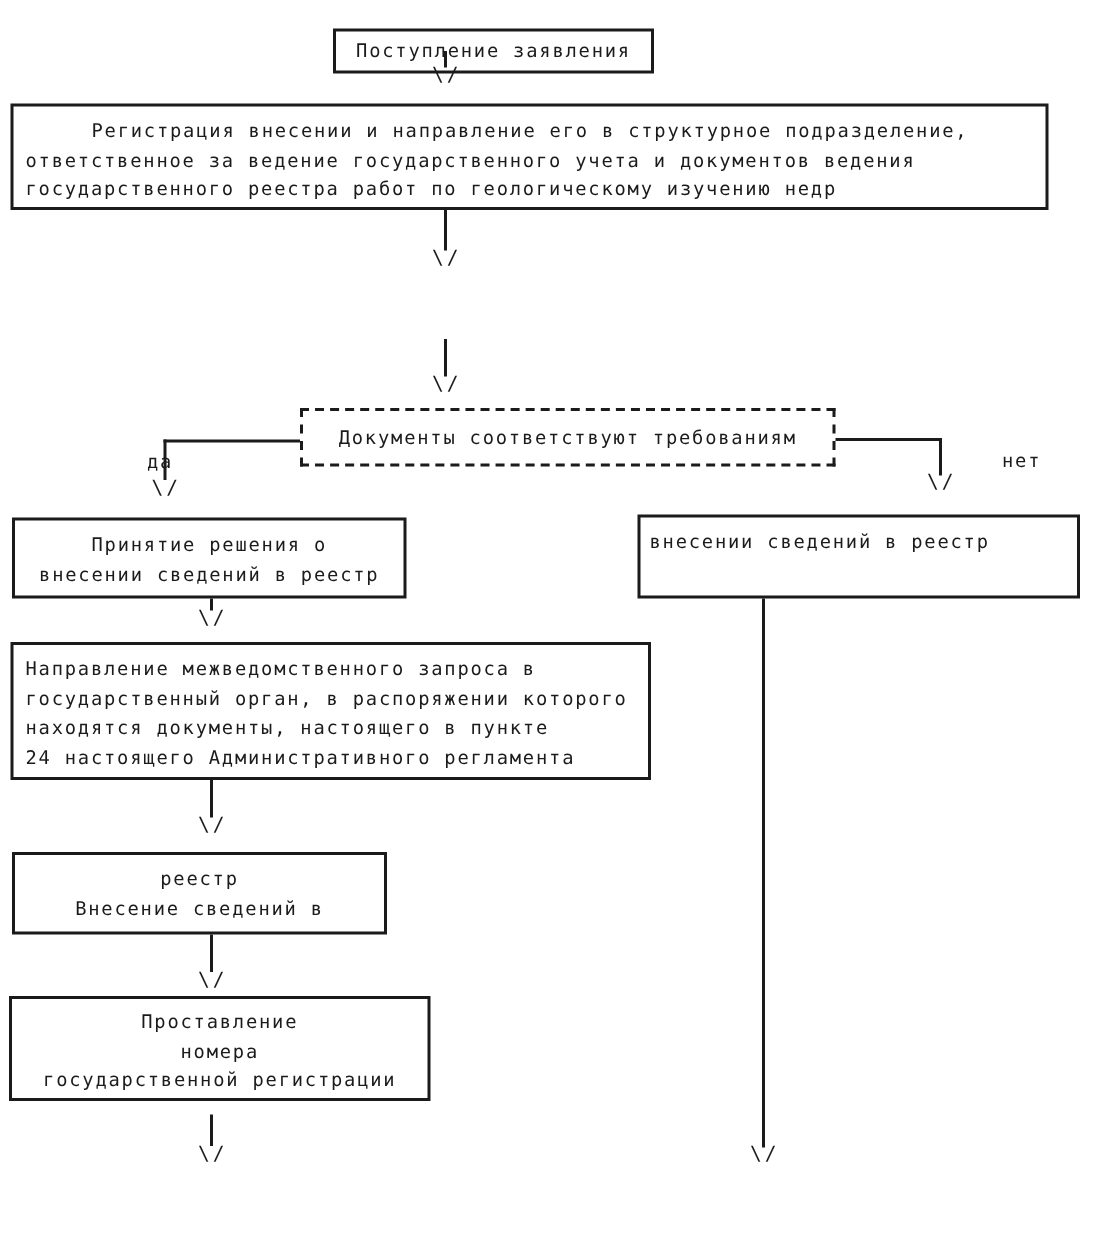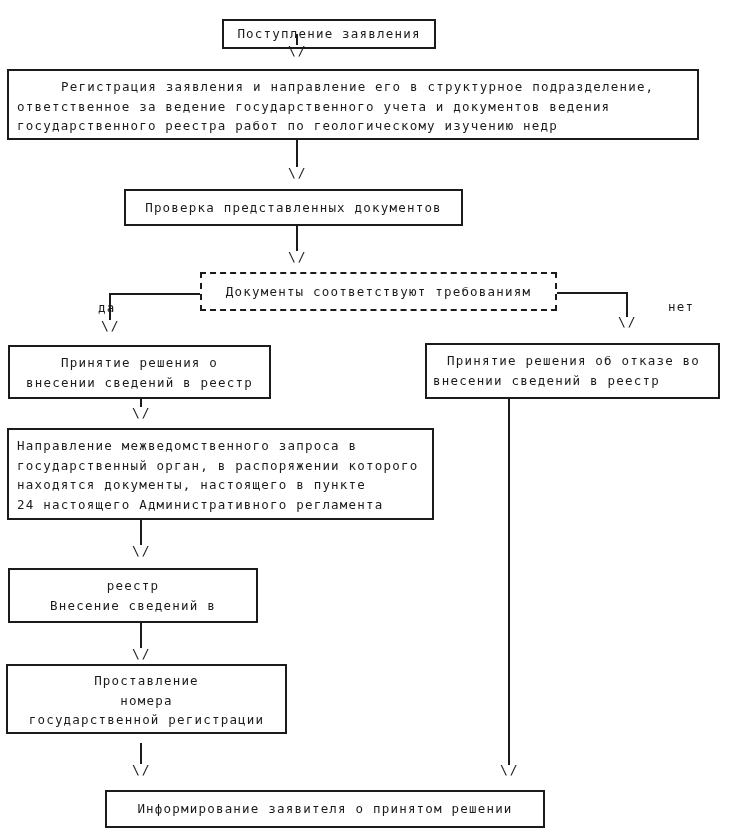--- a/index.html
+++ b/index.html
@@ -35,31 +35,28 @@
 <div class="stage">
 
   <div class="box center" style="left:222px;top:19px;width:214px;height:30px">
     <span class="ln">Поступление заявления</span>
   </div>
 
   <div class="vline" style="left:296px;top:34px;height:11px"></div>
   <div class="arr" style="left:288px;top:44px">\/</div>
 
   <div class="box pad" style="left:7px;top:69px;width:692px;height:71px">
-    <div class="ln ind">Регистрация заявления и направление его в структурное подразделение,</div>
+    <div class="ln ind">Регистрация внесении и направление его в структурное подразделение,</div>
     <div class="ln">ответственное за ведение государственного учета и документов ведения</div>
     <div class="ln">государственного реестра работ по геологическому изучению недр</div>
   </div>
 
   <div class="vline" style="left:296px;top:140px;height:27px"></div>
   <div class="arr" style="left:288px;top:166px">\/</div>
 
-  <div class="box center" style="left:124px;top:189px;width:339px;height:37px">
-    <span class="ln">Проверка представленных документов</span>
-  </div>
 
   <div class="vline" style="left:296px;top:226px;height:25px"></div>
   <div class="arr" style="left:288px;top:250px">\/</div>
 
   <div class="box dashed center" style="left:200px;top:272px;width:357px;height:39px">
     <span class="ln">Документы соответствуют требованиям</span>
   </div>
 
   <div class="hline" style="left:109px;top:293px;width:91px"></div>
   <div class="vline" style="left:109px;top:293px;height:27px"></div>
@@ -70,21 +67,20 @@
   <div class="vline" style="left:626px;top:292px;height:25px"></div>
   <div class="edge-label" style="left:640px;top:299px">нет</div>
   <div class="arr" style="left:618px;top:315px">\/</div>
 
   <div class="box txt-center" style="left:8px;top:345px;width:263px;height:54px">
     <div class="ln">Принятие решения о</div>
     <div class="ln">внесении сведений в реестр</div>
   </div>
 
   <div class="box pad-sm" style="left:425px;top:343px;width:295px;height:56px">
-    <div class="ln ind-sm">Принятие решения об отказе во</div>
     <div class="ln">внесении сведений в реестр</div>
   </div>
 
   <div class="vline" style="left:140px;top:399px;height:8px"></div>
   <div class="arr" style="left:132px;top:406px">\/</div>
 
   <div class="box pad" style="left:7px;top:428px;width:427px;height:92px">
     <div class="ln">Направление межведомственного запроса в</div>
     <div class="ln">государственный орган, в распоряжении которого</div>
     <div class="ln">находятся документы, настоящего в пункте</div>
@@ -107,17 +103,14 @@
     <div class="ln">номера</div>
     <div class="ln">государственной регистрации</div>
   </div>
 
   <div class="vline" style="left:140px;top:743px;height:21px"></div>
   <div class="arr" style="left:132px;top:763px">\/</div>
 
   <div class="vline" style="left:508px;top:399px;height:366px"></div>
   <div class="arr" style="left:500px;top:763px">\/</div>
 
-  <div class="box center" style="left:105px;top:790px;width:440px;height:38px">
-    <span class="ln">Информирование заявителя о принятом решении</span>
-  </div>
 
 </div>
 
 </body></html>

